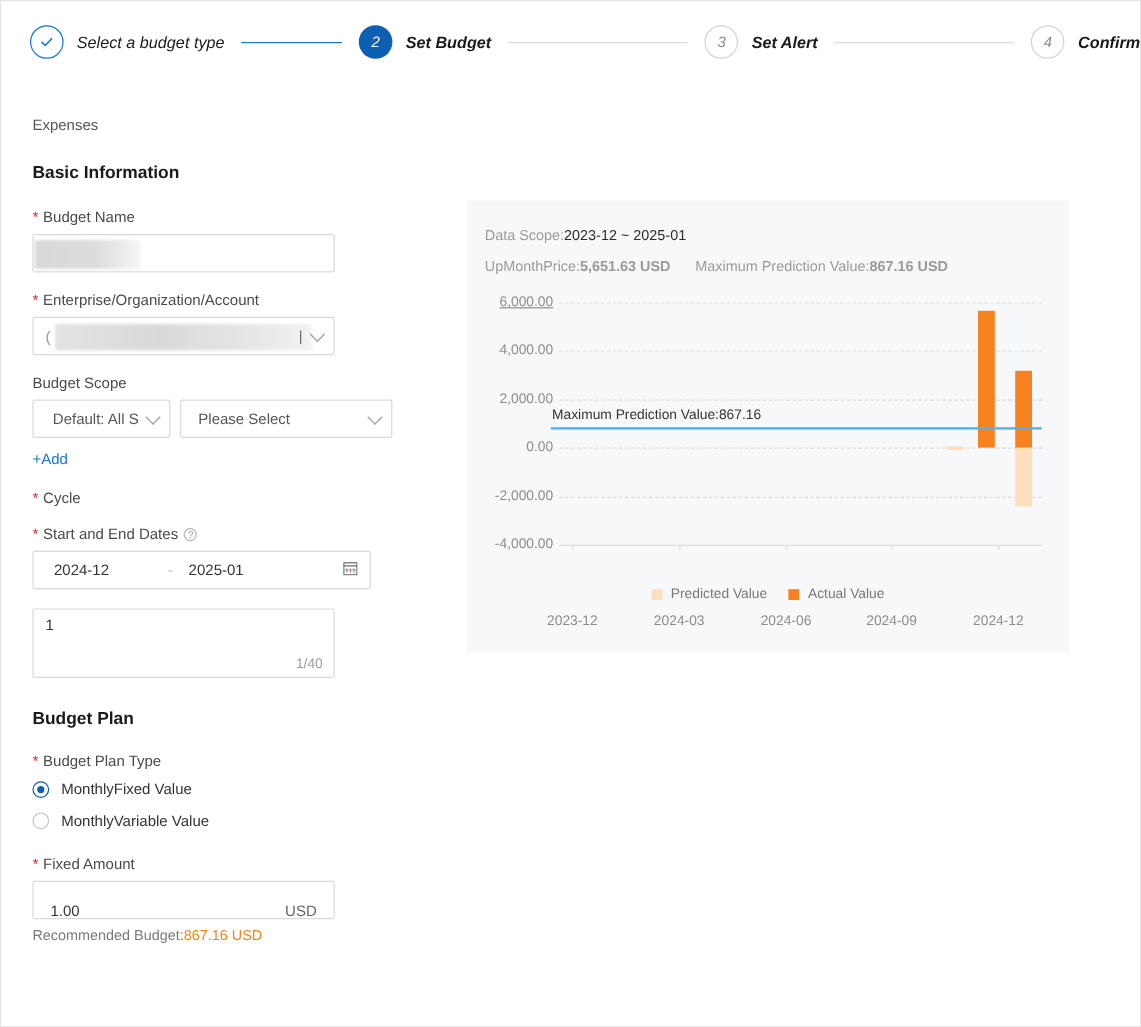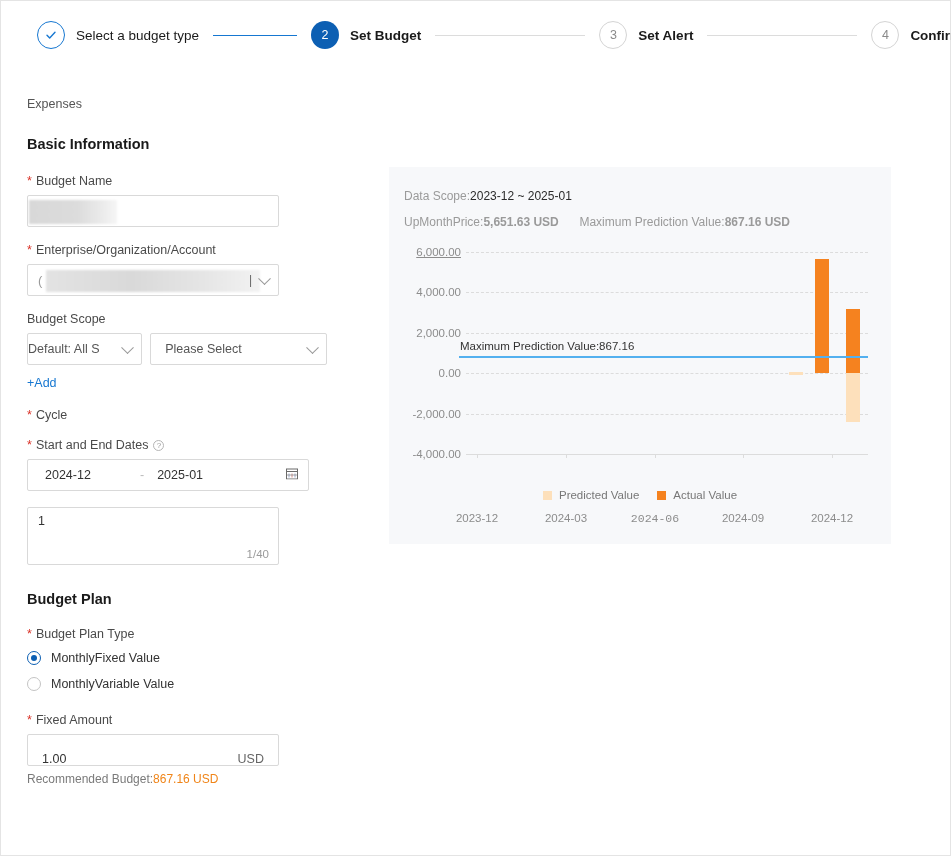--- a/index.html
+++ b/index.html
@@ -14,21 +14,21 @@
   }
   .page-frame {
     position:absolute; inset:0;
     border:1px solid #e4e4e4;
     background:#ffffff;
   }
 
   
   .stepper {
     position:absolute; left:0; top:0; right:0; height:68px;
-    display:flex; align-items:center; padding-left:36px;
+    display:flex; align-items:center; padding-left:24px;font-style:italic;
   }
   .step { display:flex; align-items:center; flex:0 0 auto; }
   .step-circle {
     width:28px; height:28px; border-radius:50%;
     display:flex; align-items:center; justify-content:center;
     font-size:12.5px; flex:0 0 auto;
   }
   .step-circle.done { border:1.5px solid #1677d1; background:#fff; color:#1677d1; }
   .step-circle.active { background:#0c5fb3; color:#ffffff; font-weight:400; }
   .step-circle.todo { border:1px solid #d4d4d4; background:#fff; color:#8a8a8a; }
@@ -67,21 +67,21 @@
     transform:translateY(-65%) rotate(45deg);
   }
   .pipe { position:absolute; right:26px; top:8px; font-size:12px; color:#666; z-index:2;}
 
   .select {
     height:32px; border:1px solid #d9d9d9; background:#fff; border-radius:2px;
     display:flex; align-items:center; padding:0 10px; font-size:12.5px; color:#555;
     position:relative;
   }
   .scope-row { display:flex; gap:8px; }
-  .select.sm { width:116px; padding-left:0;align-items:center; }
+  .select.sm { width:116px; padding-left:16px;align-items:center; }
   .select.md { width:178px; padding-left:14px; }
   .select.full { width:252px; padding-left:14px; }
   .addlink { color:#1677d1; font-size:12.5px; margin-top:11px; cursor:pointer; }
 
   .daterange {
     width:282px; height:32px; border:1px solid #d9d9d9; background:#fff; border-radius:2px;
     display:flex; align-items:center; padding:0 10px; font-size:12.5px; color:#333; position:relative;
   }
   .dr-val { width:96px; padding-left:7px; }
   .dr-dash { color:#bbb; margin:0 6px; }
@@ -345,21 +345,21 @@
 
       <div class="xaxis"></div>
       <div class="tick" style="left:88px;"></div>
       <div class="tick" style="left:177px;"></div>
       <div class="tick" style="left:266px;"></div>
       <div class="tick" style="left:354px;"></div>
       <div class="tick" style="left:443px;"></div>
 
       <div class="xlab" style="left:88px;">2023-12</div>
       <div class="xlab" style="left:177px;">2024-03</div>
-      <div class="xlab" style="left:266px;font-family:Liberation Mono, monospace;">2024-06</div>
+      <div class="xlab" style="left:266px;">2024-06</div>
       <div class="xlab" style="left:354px;">2024-09</div>
       <div class="xlab" style="left:443px;">2024-12</div>
     </div>
 
     <div class="legend">
       <div class="lg">
         <span class="sw pred"></span>
         <span>Predicted Value</span>
       </div>
       <div class="lg">

